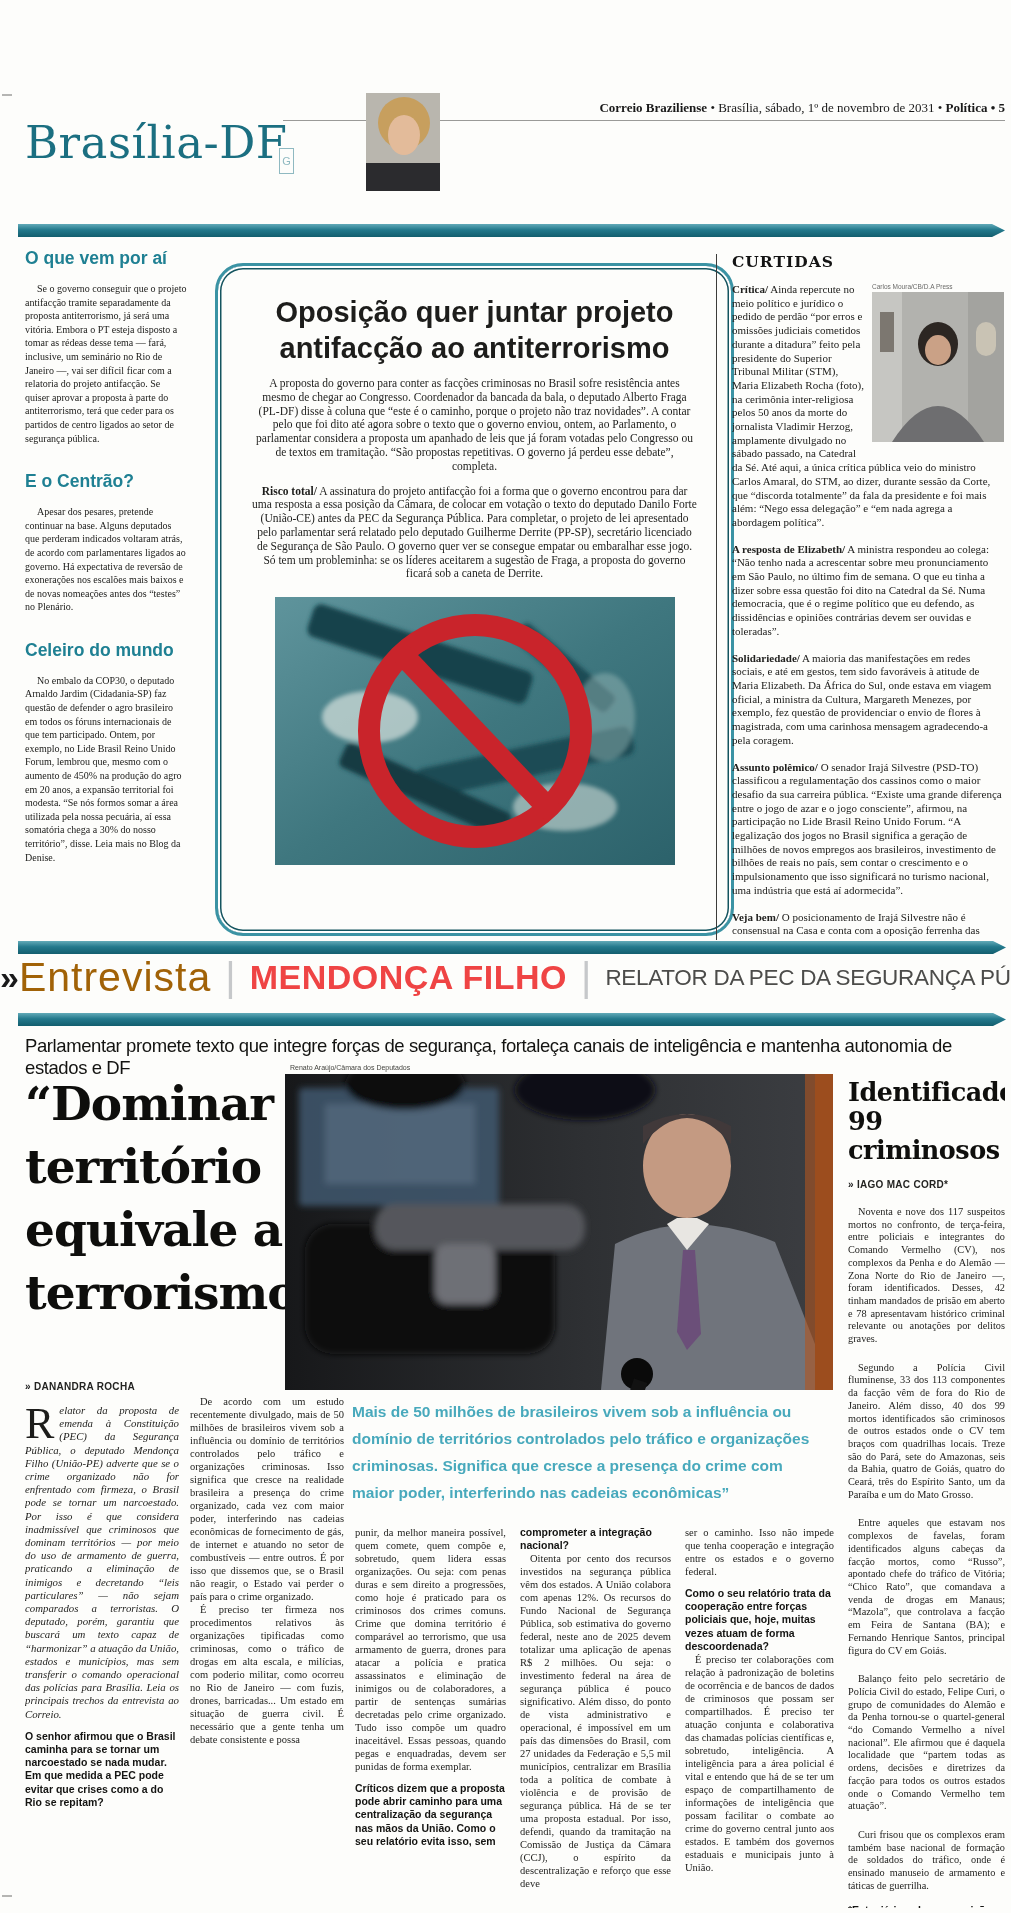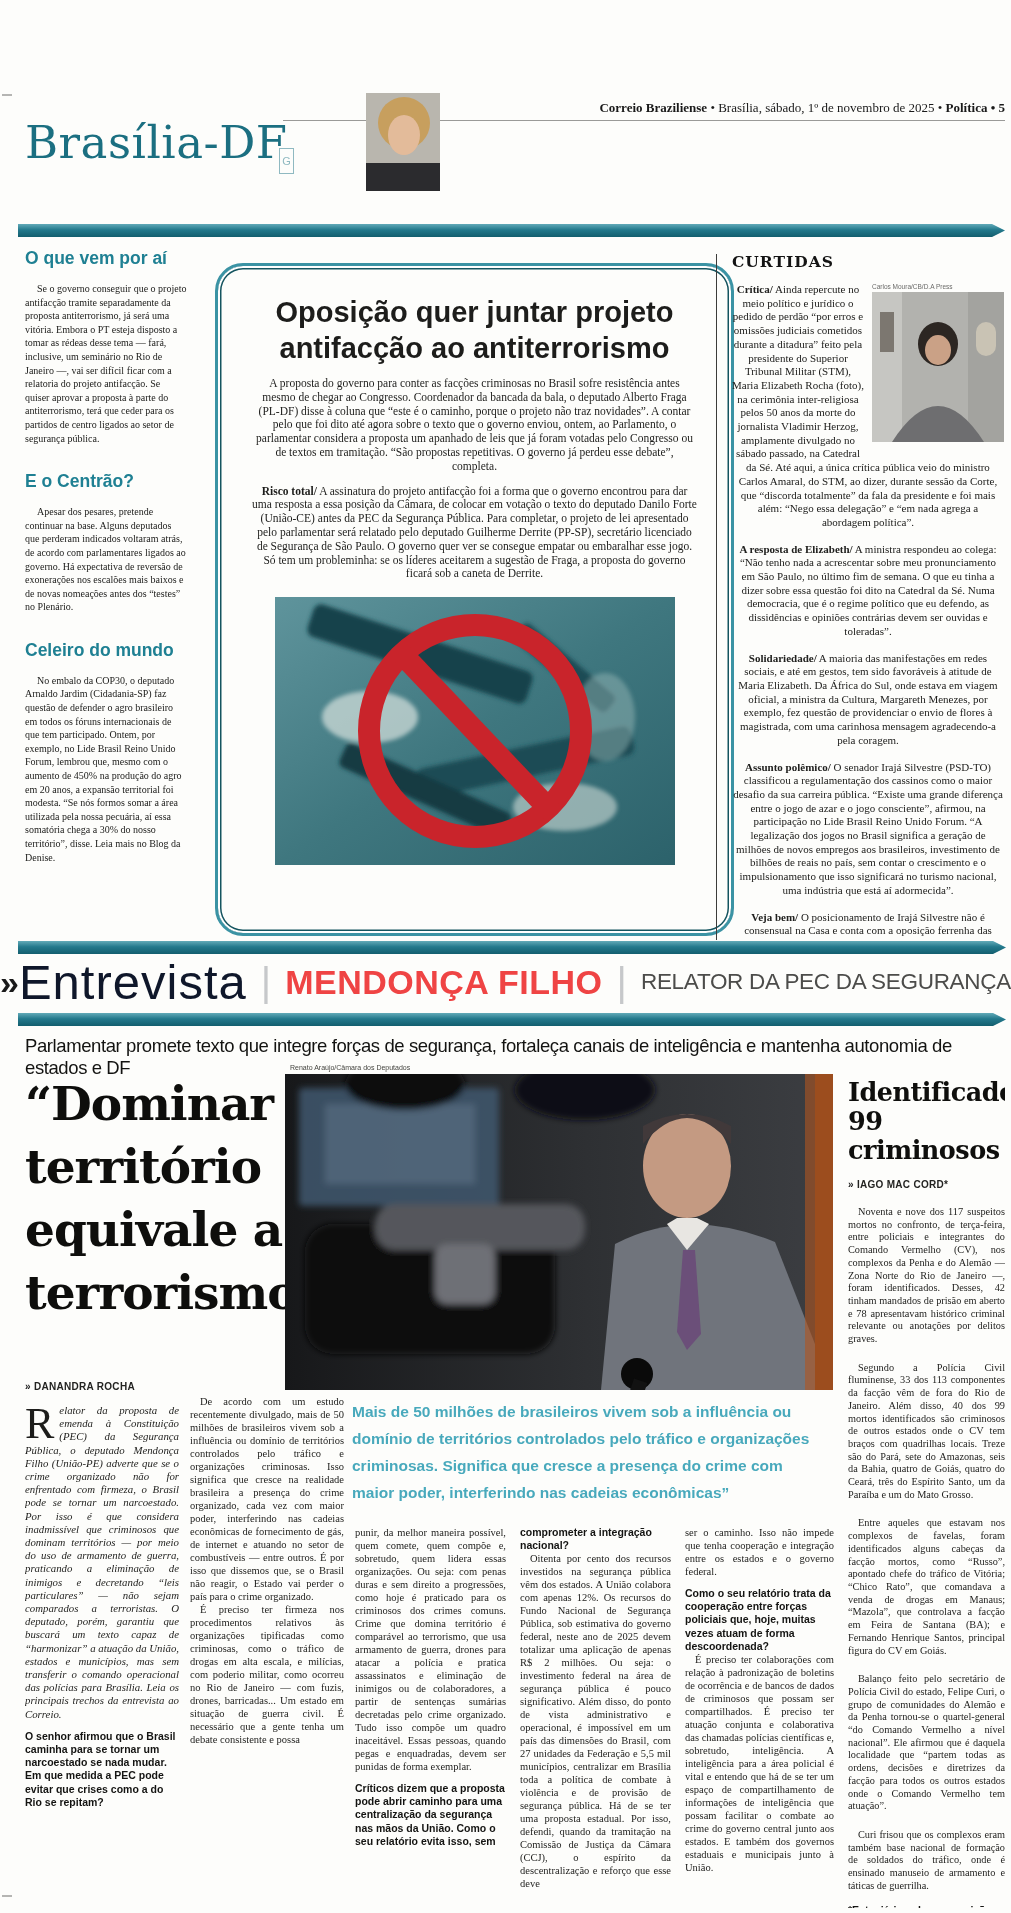--- a/index.html
+++ b/index.html
@@ -36,32 +36,32 @@
   #center-box { left:215px; top:263px; width:519px; height:673px; border:3.5px solid #3b93a4; border-radius:28px; box-shadow:inset 0 0 0 2px #fff, inset 0 0 0 3.5px #14545f; padding:28px 16px 16px 16px; }
   #center-headline { font-family:"Liberation Sans",sans-serif; font-weight:bold; font-size:29px; line-height:36px; color:#1d1d1b; text-align:center; margin:0 auto; width:420px; }
   .center-par { font-size:11.5px; line-height:13.8px; color:#1d1d1b; text-align:center; width:446px; margin:11px auto 0 auto; }
   #guns-illustration { display:block; margin:16px auto 0 auto; }
 
   #divider-v { left:716px; top:254px; width:1px; height:686px; background:#3c3c3a; }
 
   
   #curtidas { left:732px; top:252px; width:272px; height:686px; overflow:hidden; }
   #curtidas-title { font-family:"DejaVu Serif",serif; font-weight:bold; font-size:15.5px; letter-spacing:1px; color:#141414; margin-bottom:12px; }
-  .curt-par { font-size:11px; line-height:13.7px; color:#21211f; margin-bottom:13px; text-align:center; }
+  .curt-par { font-size:11px; line-height:13.7px; color:#21211f; margin-bottom:13px; text-align:left; }
   .curt-par b { font-size:11px; }
   #curtidas-photo-wrap { float:right; width:132px; margin:0 0 6px 8px; }
   #curtidas-photo-credit { font-family:"Liberation Sans",sans-serif; font-size:6.5px; color:#6b6b69; text-align:left; margin-bottom:2px; }
 
   
   #banner-bar-top { left:18px; top:941px; width:988px; height:13px; }
   #banner-bar-bottom { left:18px; top:1013px; width:988px; height:13px; }
   #banner-row { left:0; top:954px; width:1011px; height:58px; text-align:center; white-space:nowrap; }
   #banner-row .vmid { display:inline-block; vertical-align:middle; }
   #banner-prefix { font-family:"Liberation Sans",sans-serif; font-weight:bold; font-size:34px; color:#1a1a1a; }
-  #banner-kicker { font-family:"Liberation Sans",sans-serif; font-size:49px; color:#0f172a; letter-spacing:1px; }
+  #banner-kicker { font-family:"Liberation Sans",sans-serif; font-size:41px; color:#a16207; letter-spacing:1px; }
   .banner-sep { font-family:"Liberation Sans",sans-serif; font-size:40px; color:#c6c8ca; margin:0 10px; font-weight:lighter; }
   #banner-name { font-family:"Liberation Sans",sans-serif; font-weight:bold; font-size:34px; color:#ef4444; letter-spacing:0.5px; }
   #banner-role { font-family:"Liberation Sans",sans-serif; font-size:22.5px; color:#4c4c4a; letter-spacing:-0.3px; }
 
   #interview-subhead { left:25px; top:1035px; width:978px; font-family:"Liberation Sans",sans-serif; font-size:18.5px; color:#131311; letter-spacing:-0.4px; }
   #main-photo-credit { left:290px; top:1064px; font-family:"Liberation Sans",sans-serif; font-size:7px; color:#44443f; }
 
   
   #interview-headline { left:25px; top:1072px; width:258px; font-family:"DejaVu Serif",serif; font-weight:bold; font-size:47px; line-height:63px; color:#0e0e0c; letter-spacing:-1px; }
   #interview-photo { left:285px; top:1074px; width:548px; height:316px; }
@@ -91,21 +91,21 @@
   .side-par { font-size:10.3px; line-height:12.7px; color:#1d1d1b; text-align:justify; text-indent:10px;margin-top:16px; }
   #side-footnote { font-family:"Liberation Sans",sans-serif; font-weight:bold; font-size:10.5px; line-height:13px; color:#141412; margin-top:12px; }
 </style>
 </head>
 <body>
 
 <div class="page">
 
   <div class="abs" id="crop-mark-top"></div>
   <div class="abs" id="crop-mark-bottom"></div>
-  <div class="abs" id="masthead-line"><b>Correio Braziliense</b><span> • Brasília, sábado, 1º de novembro de 2025 • </span><b>Política • 5</b></div>
+  <div class="abs" id="masthead-line"><b>Correio Braziliense</b><span> • Brasília, sábado, 1º de novembro de 2031 • </span><b>Política • 5</b></div>
   <div class="abs" id="masthead-rule"></div>
   <div class="abs" id="logo-mark">G</div>
   <div class="abs" id="page-title">Brasília-DF</div>
 
   <svg class="abs" id="columnist-photo" viewBox="0 0 74 98">
     <rect width="74" height="98" fill="#b9b6ae"></rect>
     <ellipse cx="38" cy="30" rx="26" ry="26" fill="#c79f5e"></ellipse>
     <ellipse cx="38" cy="42" rx="16" ry="20" fill="#e3bb9a"></ellipse>
     <path d="M10 98 Q38 60 66 98 Z" fill="#232326"></path>
     <rect y="70" width="74" height="28" fill="#2b2b2e"></rect>

